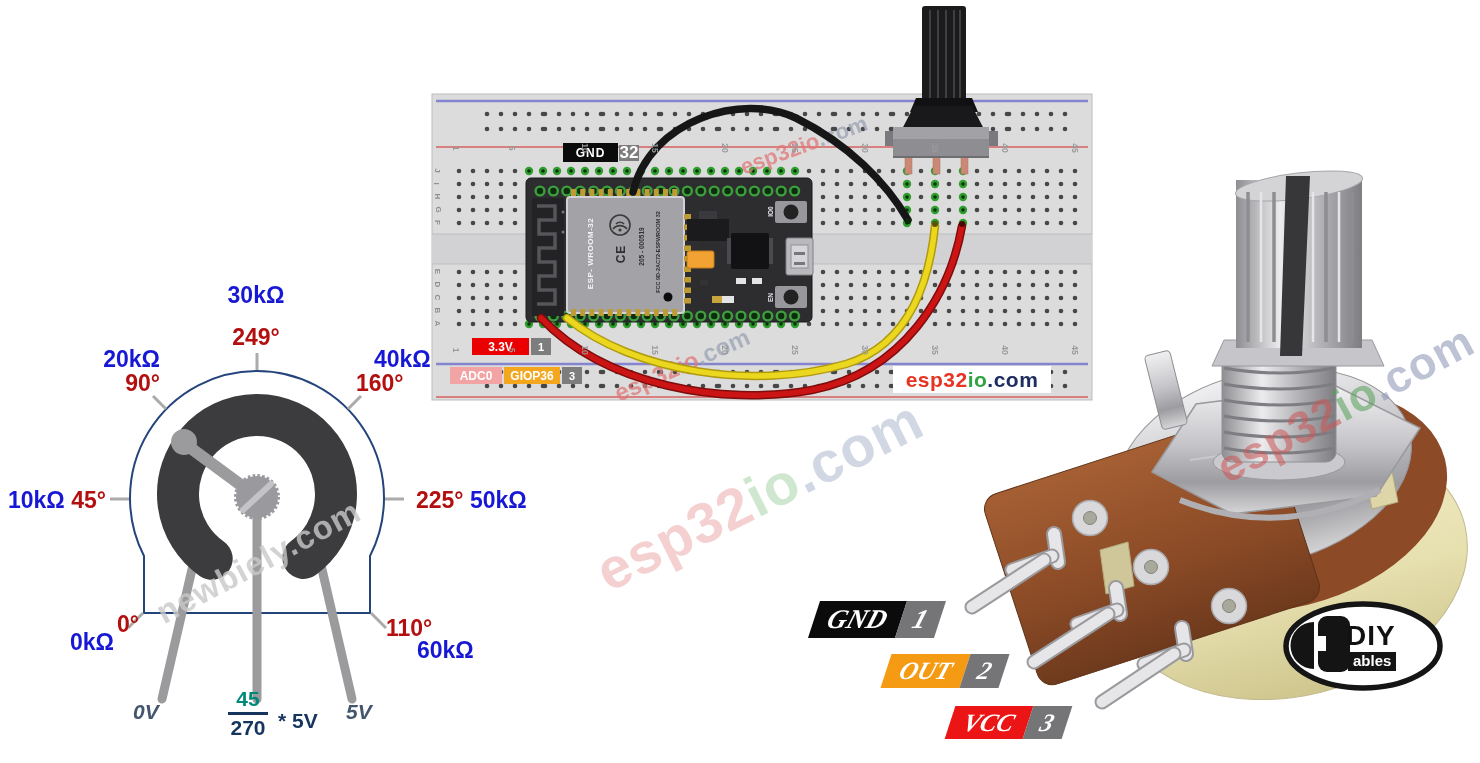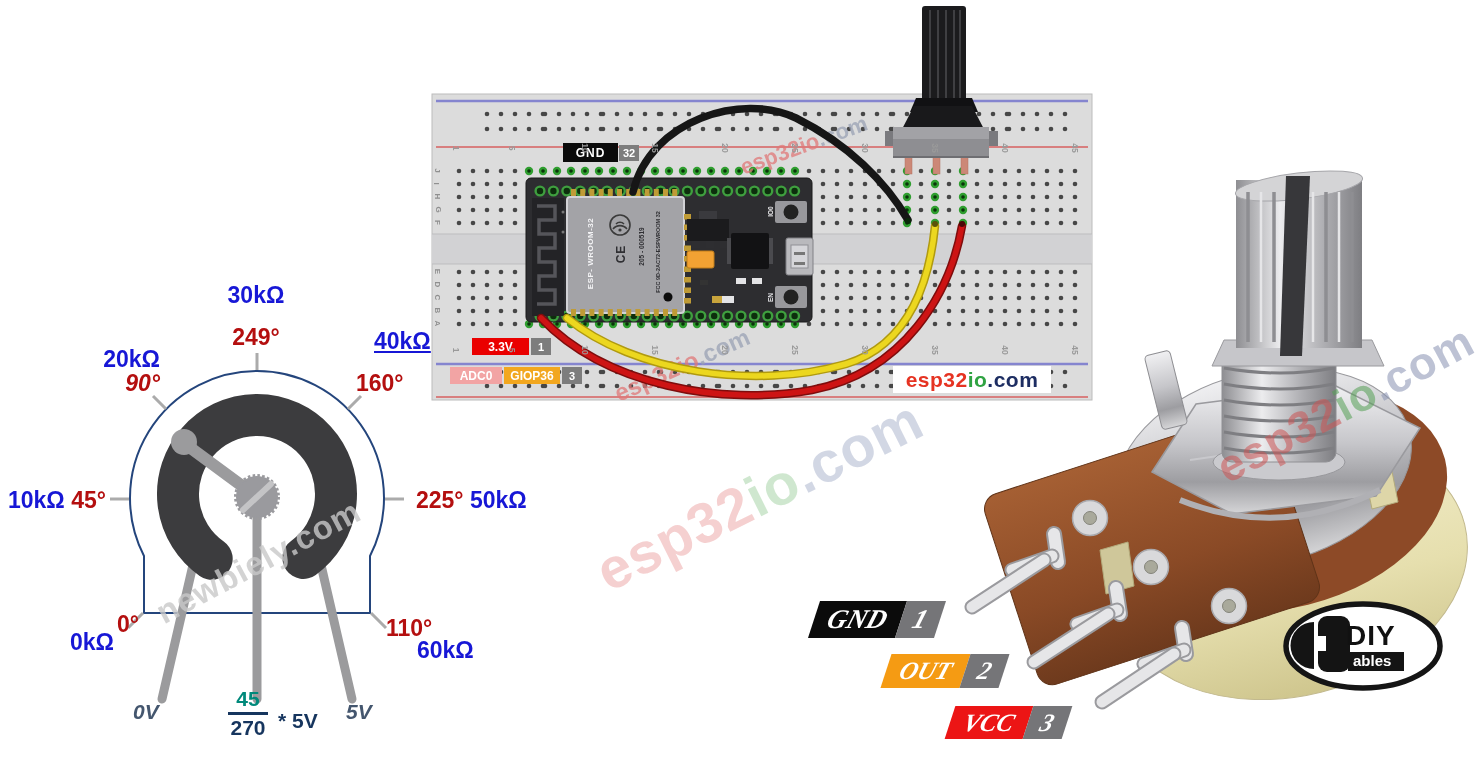--- a/index.html
+++ b/index.html
@@ -52,21 +52,21 @@
   .wm-center .p3{color:#96a2c0;}
   .wm-pot{left:1208px;top:448px;font-size:45px;transform:rotate(-28deg);opacity:0.55;letter-spacing:1px;}
   .wm-pot .p1{color:#cc5555;}
   .wm-pot .p2{color:#55a055;}
   .wm-pot .p3{color:#8892b2;}
   .wm-newb{left:150px;top:598px;font-size:33px;transform:rotate(-28deg);color:#c9c9c9;opacity:0.8;letter-spacing:1px;}
   
   .logo-diy{position:absolute;left:1346px;top:620px;font:900 28px "Liberation Sans",sans-serif;
             color:#111;letter-spacing:1px;}
   .logo-ables{position:absolute;left:1348px;top:652px;background:#141414;color:#fff;
-              font:bold 15px "Liberation Sans",sans-serif;padding:0 13px 2px 5px;}
+              font:bold 15px "Liberation Sans",sans-serif;padding:0 5px 2px 5px;}
 </style>
 </head>
 <body>
 
 <div id="scene">
 
   <svg id="gfx" width="1480" height="763" viewBox="0 0 1480 763">
     <defs>
       <linearGradient id="gMetalV" x1="0" y1="0" x2="0" y2="1">
         <stop offset="0" stop-color="#f0f0f2"></stop>
@@ -915,21 +915,21 @@
   </div>
   <div class="wm wm-center">
     <span class="p1">esp32</span><span class="p2">io</span><span class="p3">.com</span>
   </div>
   <div class="wm wm-pot">
     <span class="p1">esp32</span><span class="p2">io</span><span class="p3">.com</span>
   </div>
   <div class="wm wm-newb">newbiely.com</div>
 
   <div class="bb-label" style="left:563px;top:143px;width:55px;height:19px;background:var(--pin_black);letter-spacing:1px;">GND</div>
-  <div class="bb-label" style="left:619px;top:145px;width:20px;height:16px;background:var(--label_gray);font-size:11px;">32</div>
+  <div class="bb-label" style="left:619px;top:145px;width:20px;height:16px;background:var(--label_gray);font-size:17px;">32</div>
   <div class="bb-label" style="left:472px;top:338px;width:57px;height:17px;background:var(--label_red);">3.3V</div>
   <div class="bb-label" style="left:531px;top:338px;width:20px;height:17px;background:var(--label_gray);font-size:11px;">1</div>
   <div class="bb-label" style="left:450px;top:367px;width:52px;height:17px;background:var(--label_pink);">ADC0</div>
   <div class="bb-label" style="left:504px;top:367px;width:56px;height:17px;background:var(--label_amber);">GIOP36</div>
   <div class="bb-label" style="left:562px;top:367px;width:20px;height:17px;background:var(--label_gray);font-size:11px;">3</div>
 
   <svg id="wires" width="1480" height="763" viewBox="0 0 1480 763">
     <g fill="none" stroke-linecap="round">
       <path d="M 567,318 C 634,373 756,390 846,364 C 912,344 930,276 935,226" stroke="#b09a10" stroke-width="8.5"></path>
       <path d="M 567,318 C 634,373 756,390 846,364 C 912,344 930,276 935,226" stroke="#ecd71f" stroke-width="5.5"></path>
@@ -951,22 +951,22 @@
   <div class="rot90 shield-txt" style="left:535px;top:249px;width:110px;">ESP- WROOM-32</div>
   <div class="rot90 ce-txt" style="left:611px;top:247px;width:20px;">CE</div>
   <div class="rot90 cert-txt" style="left:611px;top:243px;width:60px;">205 - 000519</div>
   <div class="rot90 fcc-txt" style="left:608px;top:249px;width:100px;">FCC 9D-2AC72-ESPWROOM 32</div>
   <div class="rot90 btn-txt" style="left:760px;top:208px;width:20px;">IO0</div>
   <div class="rot90 btn-txt" style="left:760px;top:294px;width:20px;">EN</div>
 
   <div class="dial-label res ctr" style="left:216px;top:282px;width:80px;">30kΩ</div>
   <div class="dial-label deg ctr" style="left:216px;top:324px;width:80px;">249°</div>
   <div class="dial-label res rgt" style="left:60px;top:346px;width:100px;">20kΩ</div>
-  <div class="dial-label deg rgt" style="left:60px;top:370px;width:100px;font-style:italic;">90°</div>
-  <div class="dial-label res" style="left:374px;top:328px;text-decoration:underline;">40kΩ</div>
+  <div class="dial-label deg rgt" style="left:60px;top:370px;width:100px;">90°</div>
+  <div class="dial-label res" style="left:374px;top:346px;">40kΩ</div>
   <div class="dial-label deg" style="left:356px;top:370px;">160°</div>
   <div class="dial-label" style="left:8px;top:487px;">
     <span class="res">10kΩ</span> <span class="deg">45°</span>
   </div>
   <div class="dial-label" style="left:416px;top:487px;">
     <span class="deg">225°</span> <span class="res">50kΩ</span>
   </div>
   <div class="dial-label res" style="left:70px;top:629px;">0kΩ</div>
   <div class="dial-label deg" style="left:117px;top:611px;">0°</div>
   <div class="dial-label deg" style="left:386px;top:615px;">110°</div>

